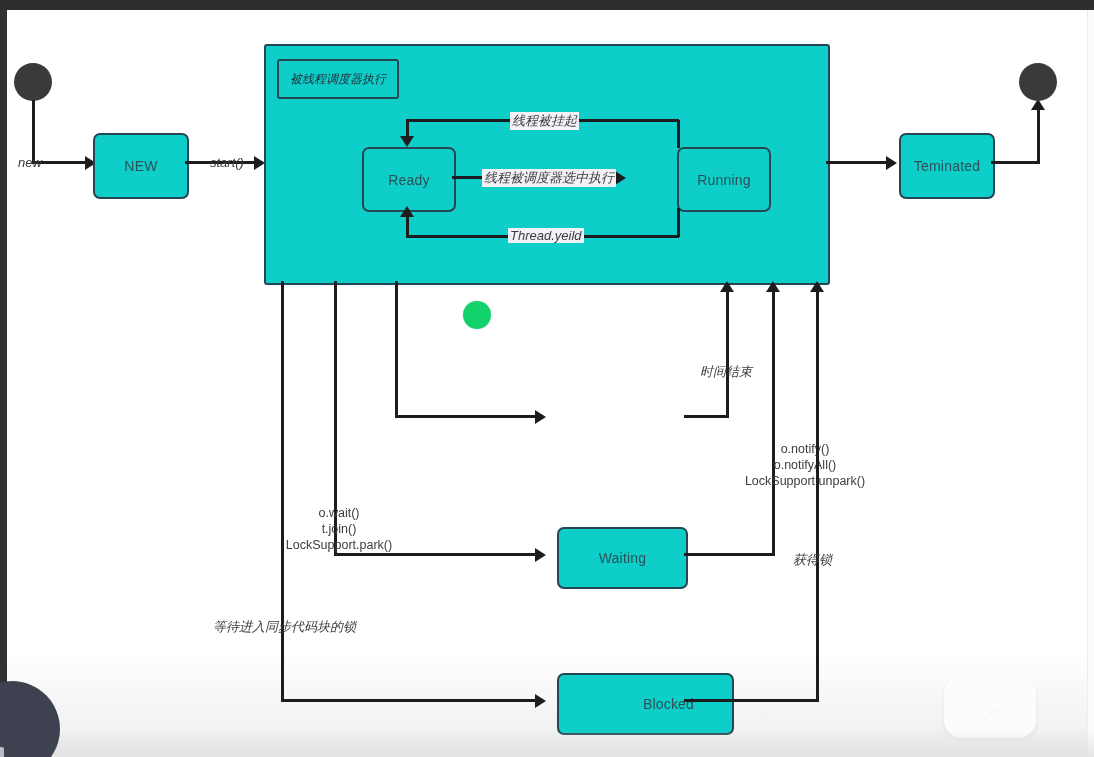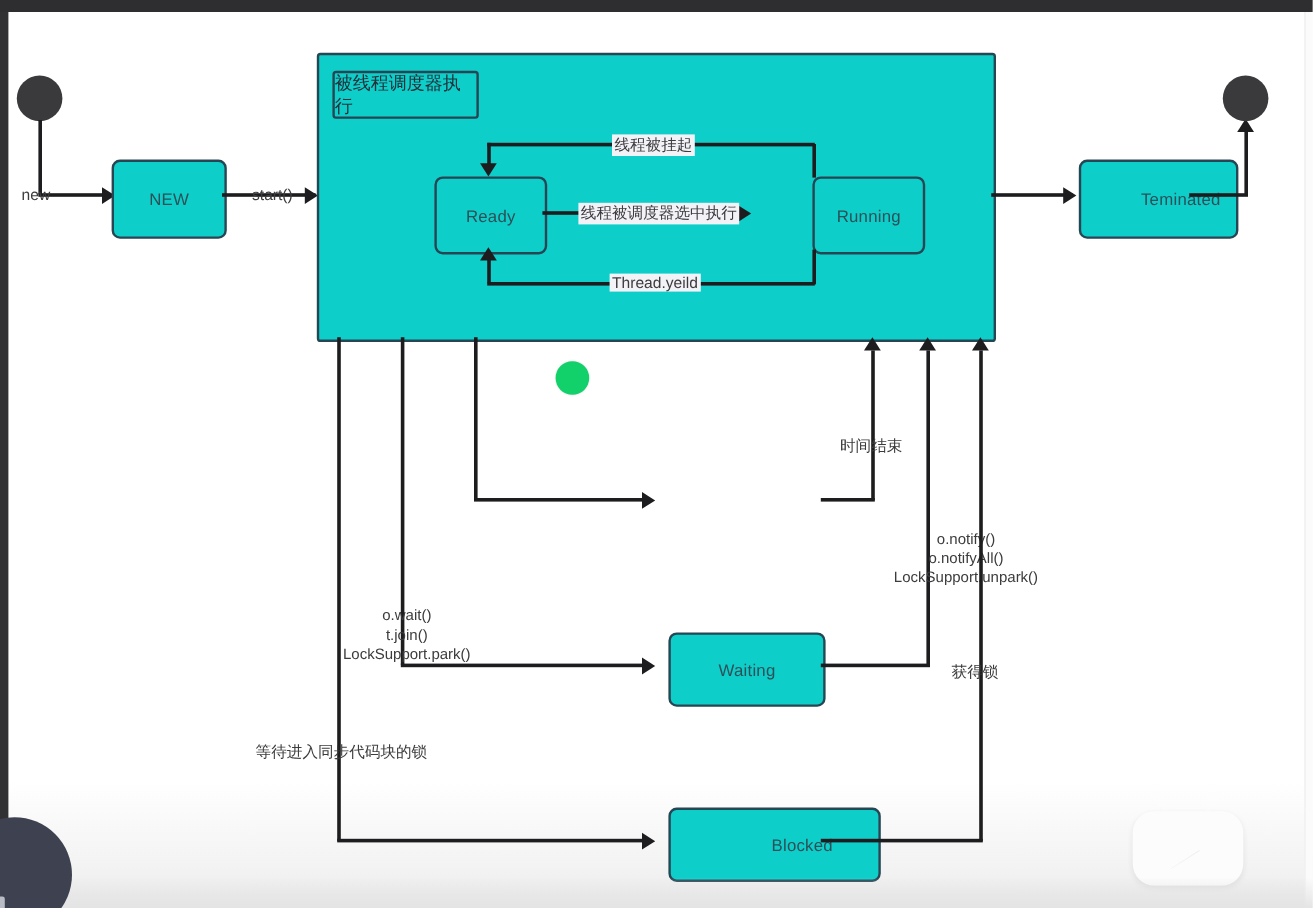--- a/index.html
+++ b/index.html
@@ -20,33 +20,33 @@
   .wm-body{position:absolute;left:0;top:18px;width:92px;height:62px;border-radius:18px;background:#fdfdfd;box-shadow:0 2px 6px rgba(0,0,0,.07);}
   .wm-ear{position:absolute;width:5px;height:28px;background:#fdfdfd;border-radius:4px;top:0;}
   .wm-ear.l{left:23px;transform:rotate(-30deg);}
   .wm-ear.r{left:62px;transform:rotate(30deg);}
   .wm-play{position:absolute;left:32px;top:36px;width:0;height:0;border-left:24px solid #efefef;border-top:15px solid transparent;border-bottom:15px solid transparent;}
   .wm-playin{position:absolute;left:30px;top:33px;width:0;height:0;border-left:26px solid #fdfdfd;border-top:17px solid transparent;border-bottom:17px solid transparent;}
 
   
   .node{position:absolute;background:#0ECECA;border:2px solid #264653;border-radius:7px;display:flex;align-items:center;justify-content:center;color:#2c5057;font-size:14px;letter-spacing:.2px;}
   .container{position:absolute;background:#0ECECA;border:2px solid #264653;border-radius:3px;}
-  .inner-label{position:absolute;background:transparent;border:2px solid #264653;border-radius:3px;display:flex;align-items:center;justify-content:center;color:#23303a;font-size:15px;}
+  .inner-label{position:absolute;background:transparent;border:2px solid #264653;border-radius:3px;display:flex;align-items:center;justify-content:center;color:#23303a;font-size:12px;font-style:italic;}
   .start-dot,.end-dot{position:absolute;width:38px;height:38px;border-radius:50%;background:#3a3a3c;}
   .cursor-dot{position:absolute;width:28px;height:28px;border-radius:50%;background:#12d06a;box-shadow:0 0 2px rgba(0,0,0,.12);}
 
   .ln{position:absolute;background:#1d1d1f;}
   .ln.h{height:3px;}
   .ln.v{width:3px;}
   .arw{position:absolute;width:0;height:0;}
   .arw.r{border-left:11px solid #1d1d1f;border-top:7px solid transparent;border-bottom:7px solid transparent;}
   .arw.d{border-top:11px solid #1d1d1f;border-left:7px solid transparent;border-right:7px solid transparent;}
   .arw.u{border-bottom:11px solid #1d1d1f;border-left:7px solid transparent;border-right:7px solid transparent;}
 
-  .etxt{position:absolute;font-size:13px;color:#3c3c3e;white-space:nowrap;}
+  .etxt{position:absolute;font-size:13px;color:#3c3c3e;white-space:nowrap;font-style:italic;}
   .etxt.boxed{background:#f3f2f7;padding:0 2px;}
   .multi{position:absolute;font-size:12.5px;color:#3c3c3e;text-align:center;line-height:16px;white-space:pre;}
 </style>
 </head>
 <body>
 
 <div id="stage">
 
   <div class="topbar"></div>
   <div class="leftframe"></div>
@@ -81,21 +81,21 @@
   <div class="etxt boxed" style="left:510px;top:112px;">线程被挂起</div>
 
   <div class="ln v" style="left:677px;top:208px;height:29px;"></div>
   <div class="ln h" style="left:406px;top:235px;width:273px;"></div>
   <div class="ln v" style="left:406px;top:216px;height:20px;"></div>
   <div class="arw u" style="left:400px;top:206px;"></div>
   <div class="etxt boxed" style="left:508px;top:228px;">Thread.yeild</div>
 
   <div class="ln h" style="left:826px;top:161px;width:68px;"></div>
   <div class="arw r" style="left:886px;top:156px;"></div>
-  <div class="node" style="left:899px;top:133px;width:92px;height:62px;padding-left:37px;">Teminated</div>
+  <div class="node" style="left:899px;top:133px;width:92px;height:62px;">Teminated</div>
   <div class="ln h" style="left:991px;top:161px;width:49px;"></div>
   <div class="ln v" style="left:1037px;top:108px;height:54px;"></div>
   <div class="arw u" style="left:1031px;top:99px;"></div>
   <div class="end-dot" style="left:1019px;top:63px;"></div>
 
   <div class="ln v" style="left:281px;top:281px;height:420px;"></div>
   <div class="ln h" style="left:281px;top:699px;width:257px;"></div>
   <div class="arw r" style="left:535px;top:694px;"></div>
   <div class="etxt" style="left:213px;top:618px;">等待进入同步代码块的锁</div>
 

